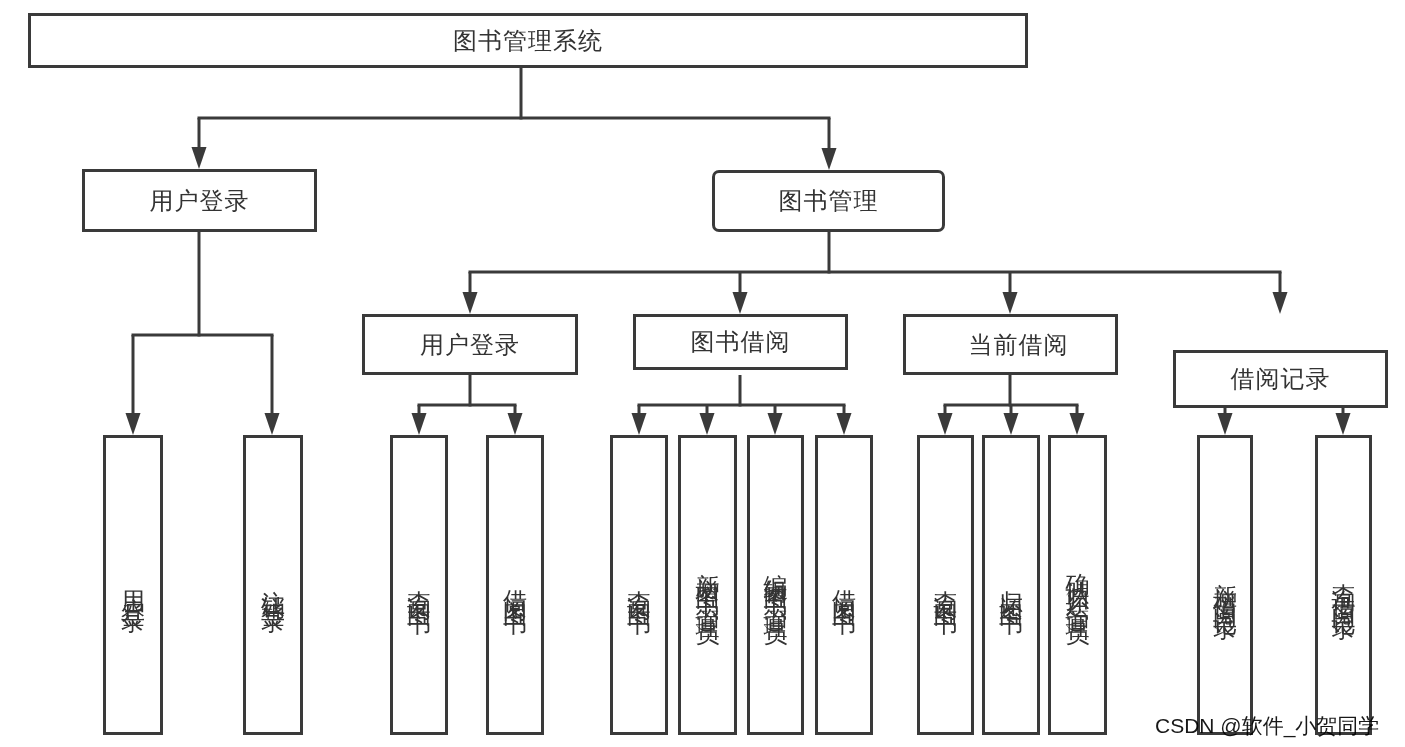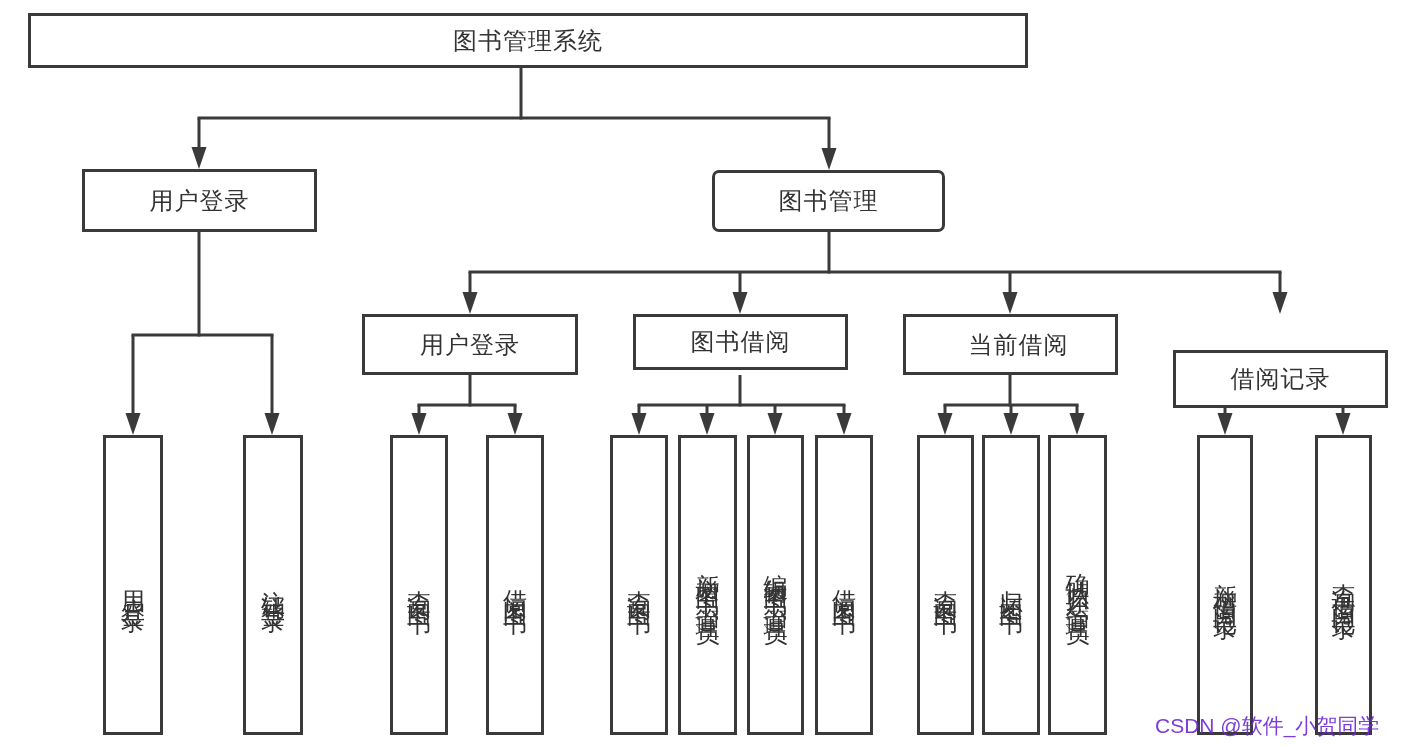--- a/index.html
+++ b/index.html
@@ -53,21 +53,21 @@
   #l-query-book-c{left:917px;width:57px;}
   #l-return-book{left:982px;width:58px;}
   #l-confirm-return{left:1048px;width:59px;}
   #l-add-record{left:1197px;width:56px;}
   #l-query-record{left:1315px;width:57px;}
   #watermark{
     position:absolute;
     left:1155px;top:712px;
     width:250px;
     font-size:21px;
-    color:#6d28d9;
+    color:#000000;
     opacity:0.9;
     white-space:nowrap;
     z-index:5;
   }
   line{stroke:#3a3a3a;stroke-width:3;}
   polygon{fill:#3a3a3a;}
 </style>
 </head>
 <body>
 

